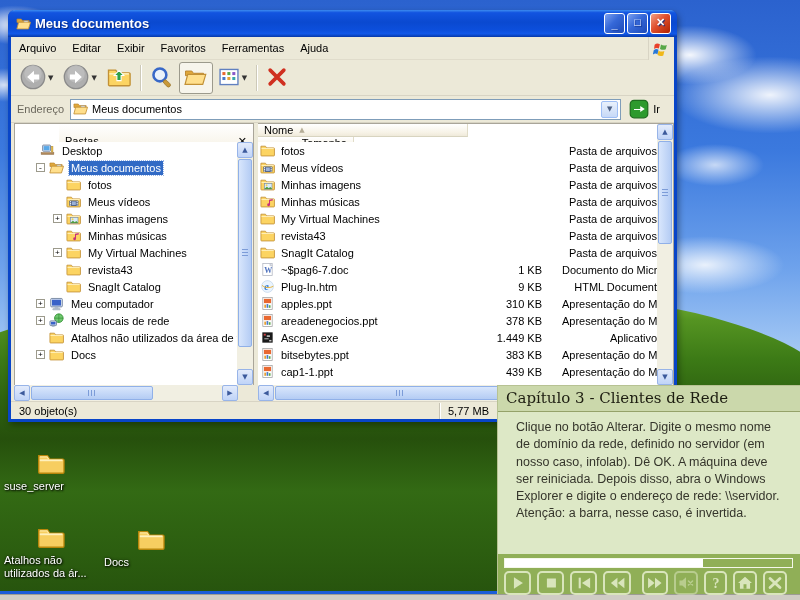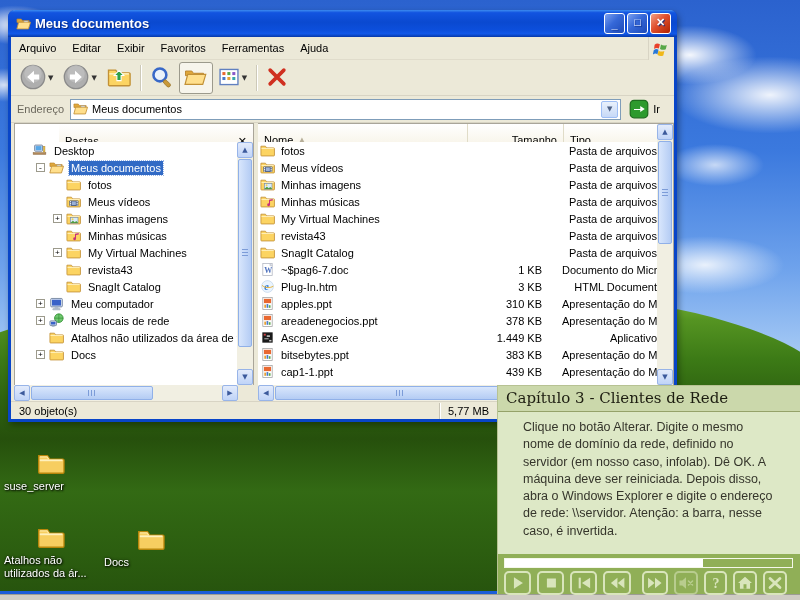--- a/index.html
+++ b/index.html
@@ -80,21 +80,21 @@
   .expander{width:9px;height:9px;border:1px solid #9C9A8C;background:#fff;color:#000;
     font-size:8px;line-height:7px;text-align:center;margin-right:4px;flex:none;font-family:"Liberation Mono",monospace;}
   .exp-spacer{width:13px;flex:none;}
   .tree-ico{width:16px;margin-right:4px;flex:none;display:flex;}
   .tree-label{padding:1px 2px;}
   .tree-label.selected{background:#316AC5;color:#fff;outline:1px dotted #98B5E8;}
 
   .splitter{position:absolute;left:243px;top:0;width:4px;height:262px;background:#ECE9D8;}
 
   .list-pane{position:absolute;left:247px;top:0;width:416px;height:262px;background:#fff;border:1px solid #A9A599;border-bottom:none;border-left:none;}
-  .col-hdrs{position:absolute;left:0;top:0;right:0;height:33px;display:flex;}
+  .col-hdrs{position:absolute;left:0;top:0;right:0;height:33px;display:flex;flex-direction:column;}
   .col{border-right:1px solid #E0DCC8;background:linear-gradient(180deg,#FFFFFF,#F7F3E7 70%,#EFEADA);
     border-bottom:1px solid #D8D4C0;display:flex;align-items:center;padding:0 6px;}
   .col .sort{margin-left:6px;font-size:7px;color:#B5AD97;font-family:"DejaVu Sans",sans-serif;}
   .list-body{position:absolute;left:0;top:18px;right:16px;bottom:0;overflow:hidden;background:#fff;}
   .file-row{height:17px;display:flex;align-items:center;white-space:nowrap;}
   .f-name{width:208px;display:flex;align-items:center;overflow:hidden;padding-left:2px;}
   .f-name .tree-ico{margin-right:5px;}
   .f-size{width:96px;text-align:right;padding-right:20px;color:#000;}
   .f-type{flex:1;overflow:hidden;text-align:right;}
 
@@ -117,21 +117,21 @@
   .statusbar{position:absolute;left:0;top:391px;width:663px;height:18px;background:#ECE9D8;
     border-top:1px solid #D8D4C4;display:flex;align-items:center;}
   .status-cell{height:16px;display:flex;align-items:center;padding:0 8px;border-right:1px solid #C6C3B4;box-shadow:1px 0 0 #fff;}
   .status-cell.first{width:429px;}
 
   
   .panel{position:absolute;left:497px;top:385px;width:303px;height:209px;background:#DDE8C6;
     border-left:1px solid #B7C293;border-top:1px solid #B7C293;}
   .panel-title{height:26px;background:#CBD8AB;border-bottom:1px solid #95A269;
     font-family:"DejaVu Serif",serif;font-size:15px;color:#1C1C10;line-height:25px;padding-left:8px;}
-  .panel-body{padding:7px 25px;font-size:12.5px;line-height:1.38;color:#35352B;}
+  .panel-body{padding:7px 18px;font-size:12.5px;line-height:1.38;color:#35352B;}
   .panel-bar{position:absolute;left:0;bottom:0;width:100%;height:40px;background:#90AF57;}
   .progress{position:absolute;left:6px;right:7px;top:4px;height:10px;border:1px solid #F4F7EA;}
   .progress-fill{height:100%;background:#FFFFFF;}
   .ctl-row{position:absolute;left:6px;right:7px;top:17px;height:24px;display:flex;align-items:center;}
   .ctl-btn{height:24px;border:2px solid #D9E5BC;border-radius:5px;display:flex;align-items:center;justify-content:center;flex:none;}
   .ctl-btn svg{display:block;}
   .ctl-btn.disabled{opacity:.55;}
   .ctl-gap{flex:1;}
 </style>
 </head>
@@ -280,21 +280,21 @@
       <span class="go-label">Ir</span>
     </div>
 
     <div class="content">
       <div class="tree-pane">
         <div class="pane-hdr">
           <span>Pastas</span>
           <span class="pane-close">✕</span>
         </div>
         <div class="tree-body" id="tree-body">
-            <div class="tree-row" style="padding-left: 4px;">
+            <div class="tree-row" style="padding-left: 12px;">
               <span class="exp-spacer"></span>
               <span class="tree-ico">
                 <svg width="15" height="15" viewBox="0 0 16 16" xmlns="http://www.w3.org/2000/svg">
                   <rect x="1.2" y="10.2" width="13.6" height="2" fill="#B0885A" stroke="#8A6840" stroke-width=".5"></rect>
                   <rect x="2.8" y="2.2" width="8.4" height="6.6" rx=".8" fill="#D7E2F2" stroke="#5A6E8C" stroke-width=".8"></rect>
                   <rect x="3.9" y="3.3" width="6.2" height="4.4" fill="#58A8E8"></rect>
                   <rect x="12.2" y="3.6" width="1.6" height="6" fill="#E8C048" stroke="#B08828" stroke-width=".5"></rect>
                 </svg>
               </span>
               <span class="tree-label">Desktop</span>
@@ -587,21 +587,21 @@
               <div class="f-name">
                 <span class="tree-ico">
                   <svg width="15" height="15" viewBox="0 0 16 16" xmlns="http://www.w3.org/2000/svg">
                     <circle cx="8" cy="8" r="6.3" fill="#EAF4FE" stroke="#A8C4E0" stroke-width=".5"></circle>
                     <text x="4.4" y="11.8" font-size="11" font-weight="bold" font-style="italic" fill="#2878D8" font-family="Liberation Serif,serif">e</text>
                     <path d="M2.2 6.8C5 9.6 11 9.9 14.2 7.6" stroke="#E8B030" stroke-width="1" fill="none"></path>
                   </svg>
                 </span>
                 <span>Plug-In.htm</span>
               </div>
-              <div class="f-size">3 KB</div>
+              <div class="f-size">9 KB</div>
               <div class="f-type">HTML Document</div>
             </div>
             <div class="file-row">
               <div class="f-name">
                 <span class="tree-ico">
                   <svg width="15" height="15" viewBox="0 0 16 16" xmlns="http://www.w3.org/2000/svg">
                     <rect x="3" y="1.5" width="10" height="13" fill="#FFFFFF" stroke="#A0A0A0" stroke-width=".8"></rect>
                     <rect x="4.2" y="3" width="7.6" height="4.6" fill="#E86830"></rect>
                     <rect x="4.6" y="9.2" width="1.8" height="3.4" fill="#E8A030"></rect>
                     <rect x="7" y="8.6" width="1.8" height="4" fill="#4878C8"></rect>

